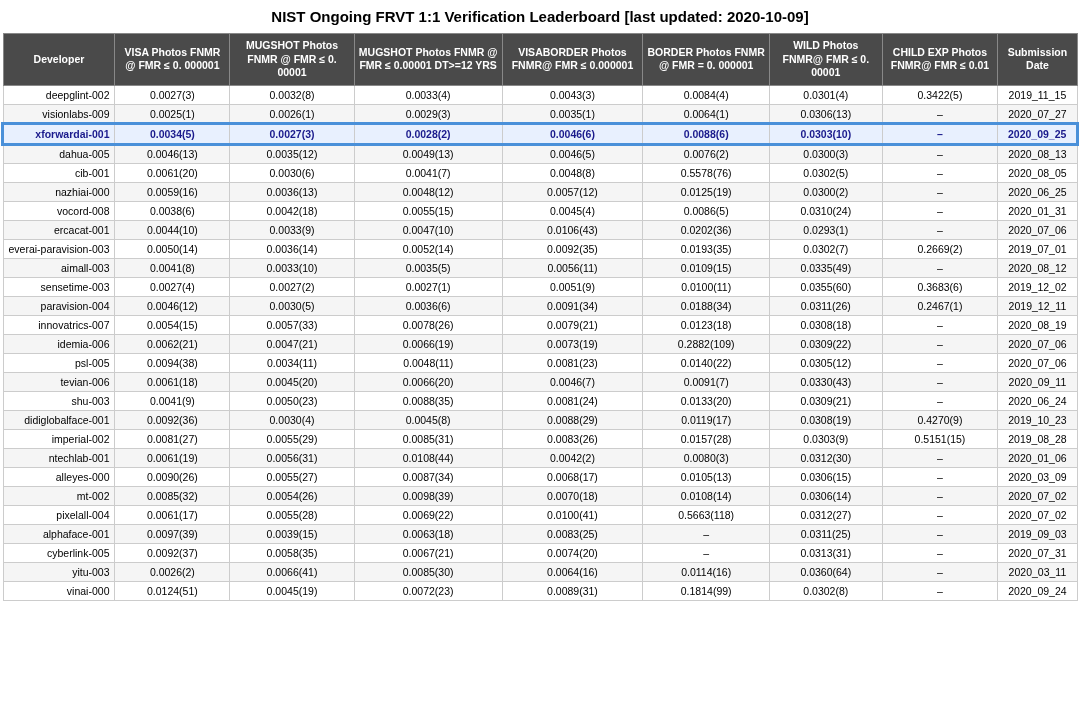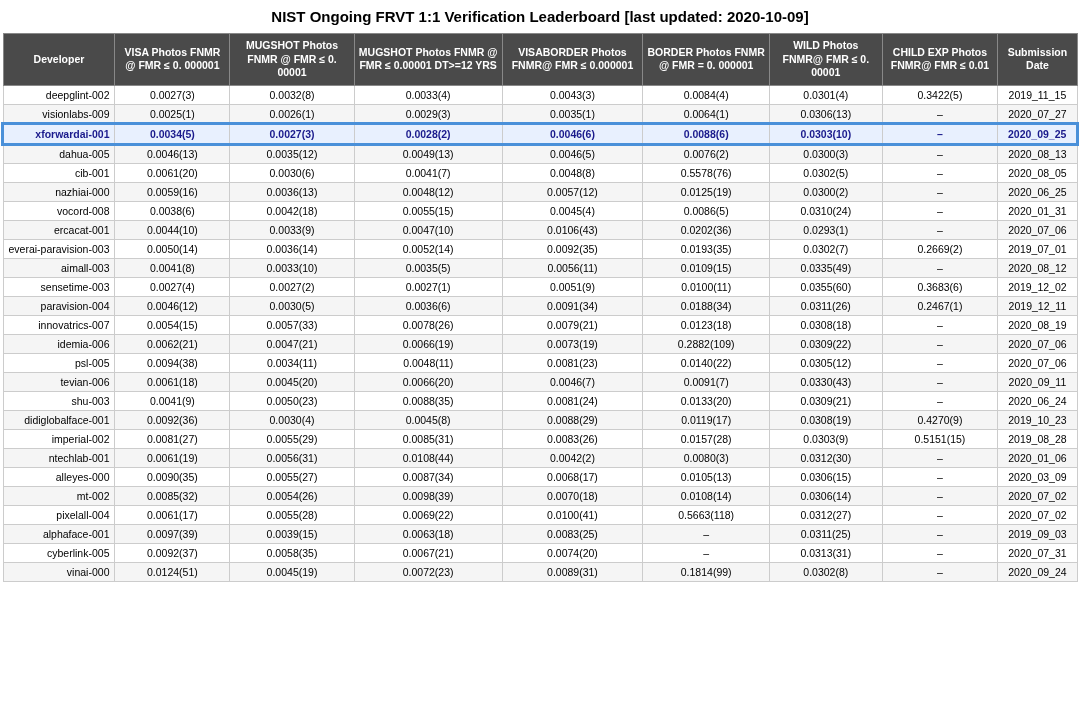--- a/index.html
+++ b/index.html
@@ -299,21 +299,21 @@
           <td>0.0056(31)</td>
           <td>0.0108(44)</td>
           <td>0.0042(2)</td>
           <td>0.0080(3)</td>
           <td>0.0312(30)</td>
           <td>–</td>
           <td>2020_01_06</td>
         </tr>
         <tr>
           <td>alleyes-000</td>
-          <td>0.0090(35)</td>
+          <td>0.0090(26)</td>
           <td>0.0055(27)</td>
           <td>0.0087(34)</td>
           <td>0.0068(17)</td>
           <td>0.0105(13)</td>
           <td>0.0306(15)</td>
           <td>–</td>
           <td>2020_03_09</td>
         </tr>
         <tr>
           <td>mt-002</td>
@@ -353,20 +353,31 @@
           <td>0.0092(37)</td>
           <td>0.0058(35)</td>
           <td>0.0067(21)</td>
           <td>0.0074(20)</td>
           <td>–</td>
           <td>0.0313(31)</td>
           <td>–</td>
           <td>2020_07_31</td>
         </tr>
         <tr>
+          <td>yitu-003</td>
+          <td>0.0026(2)</td>
+          <td>0.0066(41)</td>
+          <td>0.0085(30)</td>
+          <td>0.0064(16)</td>
+          <td>0.0114(16)</td>
+          <td>0.0360(64)</td>
+          <td>–</td>
+          <td>2020_03_11</td>
+        </tr>
+        <tr>
           <td>vinai-000</td>
           <td>0.0124(51)</td>
           <td>0.0045(19)</td>
           <td>0.0072(23)</td>
           <td>0.0089(31)</td>
           <td>0.1814(99)</td>
           <td>0.0302(8)</td>
           <td>–</td>
           <td>2020_09_24</td>
         </tr>

